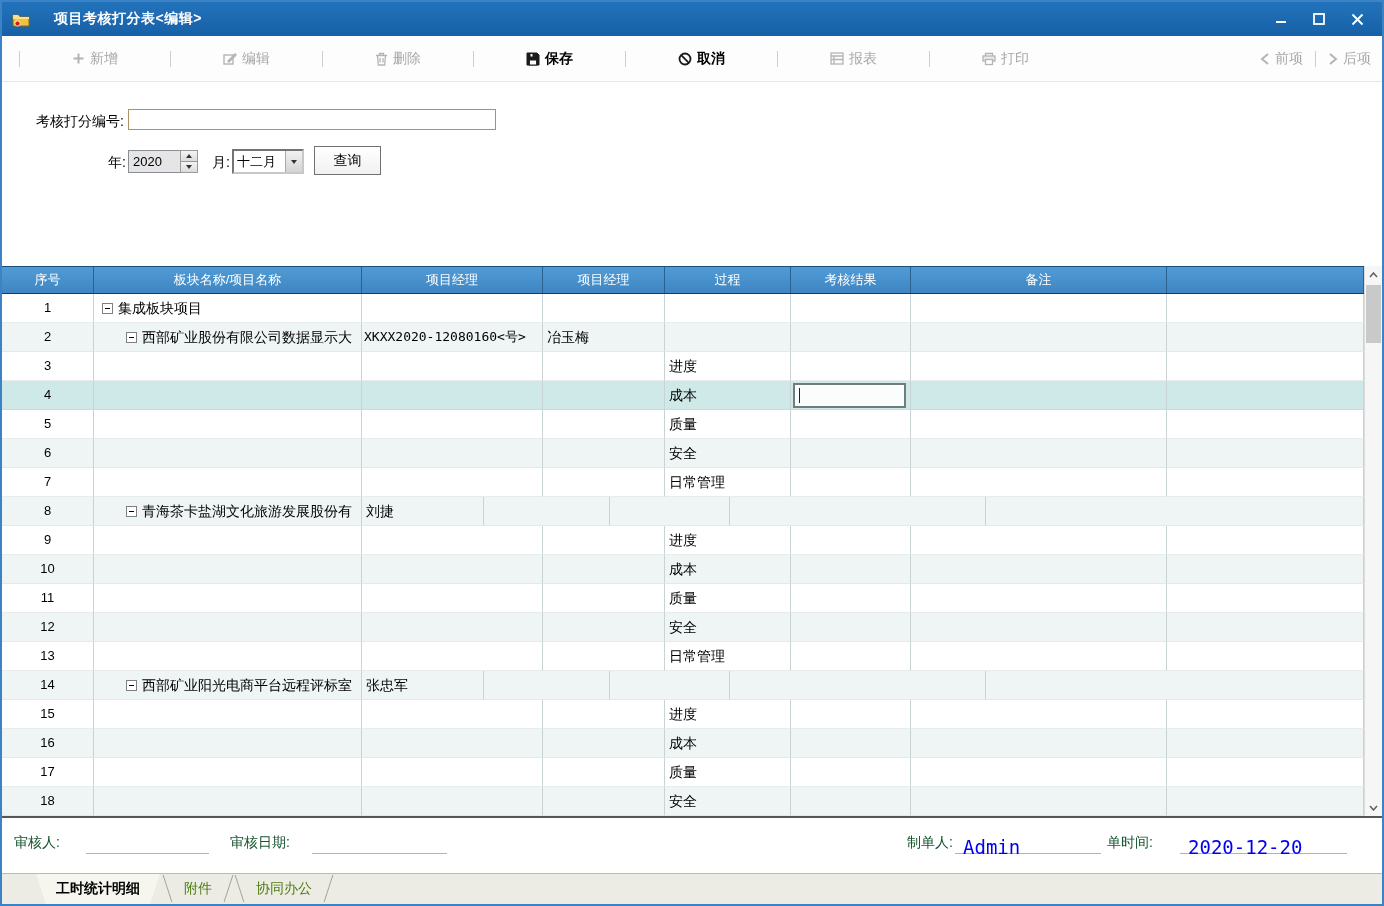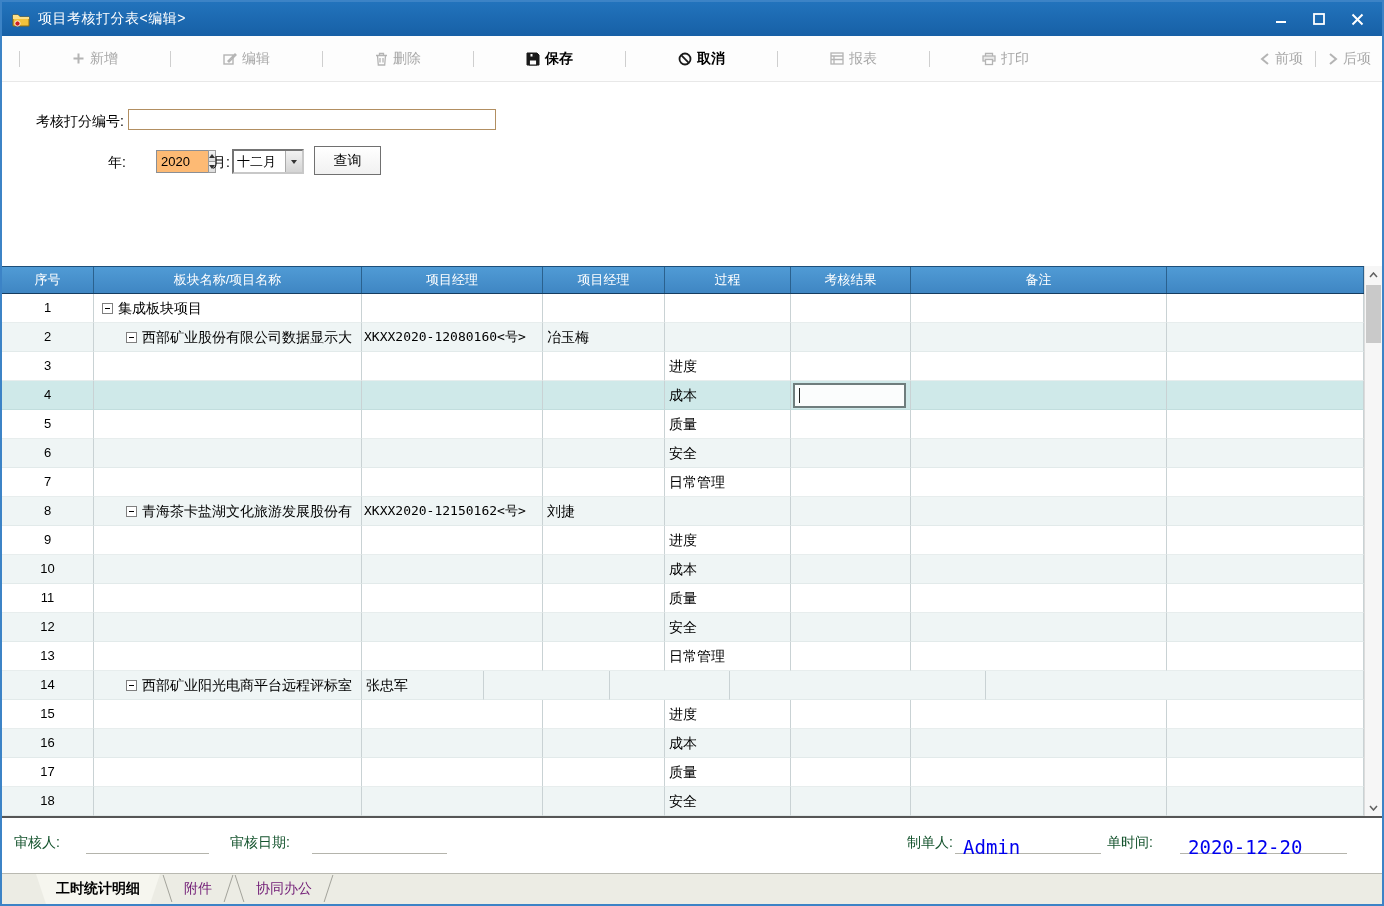--- a/index.html
+++ b/index.html
@@ -5,21 +5,21 @@
   * { margin:0; padding:0; box-sizing:border-box; }
   html,body { width:1384px; height:906px; background:#d0d0d0; }
   body { font-family:"Liberation Sans","DejaVu Sans",sans-serif; font-size:14px; color:#000; }
 
   .window { width:1384px; height:906px; border:2px solid #3c83c6; background:#fff;
             display:flex; flex-direction:column; overflow:hidden; }
 
   
   .titlebar { height:34px; flex:0 0 34px; background:linear-gradient(180deg,#2273bc 0%,#1760a6 100%);
               display:flex; align-items:center; padding:0 10px; color:#fff; }
-  .titlebar .title { margin-left:8px; font-size:14px; letter-spacing:.5px; }
+  .titlebar .title { margin-left:24px; font-size:14px; letter-spacing:.5px;font-weight:bold; }
   .win-controls { margin-left:auto; display:flex; align-items:center; gap:20px; padding-right:6px; }
   .win-btn { width:18px; height:18px; display:flex; align-items:center; justify-content:center; cursor:pointer; }
 
   
   .toolbar { height:46px; flex:0 0 46px; background:#fdfdfd; border-bottom:1px solid #e8e8e8;
              display:flex; align-items:center; padding:0 8px;gap:40px; }
   .tb-sep { width:1px; height:16px; background:#cfcfcf; margin:0 9px; flex:0 0 1px; }
   .tb-btn { display:flex; align-items:center; gap:5px; padding:2px 3px; cursor:pointer; white-space:nowrap; }
   .tb-btn.disabled { color:#a8a8a8; }
   .tb-btn.disabled svg { stroke:#b4b4b4; color:#b4b4b4; }
@@ -28,22 +28,22 @@
   .tb-right { margin-left:auto; display:flex; align-items:center; color:#a8a8a8; }
 
   
   .formarea { height:184px; flex:0 0 184px; position:relative; background:#fff; }
   .f-label { position:absolute; font-size:14px; color:#000; }
   .lbl-no { top:31px; left:12px; width:110px; text-align:right; }
   .inp-no { position:absolute; top:27px; left:126px; width:368px; height:21px;
             border:1px solid #b28f62; background:#fff; padding:0 3px; font-size:13px; outline:none; }
   .lbl-year { top:72px; left:94px; width:30px; text-align:right; }
   .spinner { position:absolute; top:68px; left:126px; width:70px; height:23px; display:flex; }
-  .spin-text { width:52px; height:100%; border:1px solid #8a8f96; border-right:none; background:#fdba74;
-               font-size:13px; padding:0 4px; outline:none;margin-left:28px; }
+  .spin-text { width:52px; height:100%; border:1px solid #8a8f96; border-right:none; background:#e5e5e5;
+               font-size:13px; padding:0 4px; outline:none; }
   .spin-btns { width:18px; display:flex; flex-direction:column; border:1px solid #9a9a9a; }
   .spin-btn { flex:1; background:linear-gradient(180deg,#f4f4f4,#dcdcdc); display:flex;
               align-items:center; justify-content:center; cursor:pointer; }
   .spin-btn + .spin-btn { border-top:1px solid #9a9a9a; }
   .arrow-up { width:0; height:0; border-left:3px solid transparent; border-right:3px solid transparent; border-bottom:4px solid #333; }
   .arrow-dn { width:0; height:0; border-left:3px solid transparent; border-right:3px solid transparent; border-top:4px solid #333; }
   .lbl-month { top:72px; left:200px; width:28px; text-align:right; }
   .combo { position:absolute; top:67px; left:230px; width:72px; height:25px;
            border:2px inset #c8c8c8; background:#fff; display:flex; cursor:pointer; }
   .combo-text { flex:1; font-size:13px; padding:2px 0 0 3px; white-space:nowrap; }
@@ -95,21 +95,21 @@
              font-family:"DejaVu Sans Mono","Liberation Mono",monospace; font-size:19px; color:#0000ee;
              padding:4px 0 0 8px; white-space:nowrap; }
   .l-reviewer { left:12px; } .f-reviewer { left:84px; width:123px; }
   .l-revdate { left:228px; } .f-revdate { left:310px; width:135px; }
   .l-creator { left:905px; } .f-creator { left:953px; width:146px; }
   .l-ctime { left:1105px; } .f-ctime { left:1178px; width:167px; }
 
   
   .tabstrip { height:31px; flex:0 0 31px; background:#ecece4; border-top:1px solid #b9b9b1;
               display:flex; align-items:stretch; padding-left:34px; }
-  .tab { position:relative; display:flex; align-items:center; padding:0 20px; color:#701a75;
+  .tab { position:relative; display:flex; align-items:center; padding:0 20px; color:#4d7c0f;
          font-size:14px; cursor:pointer; margin-right:4px; }
   .tab::before { content:''; position:absolute; top:1px; bottom:2px; left:3px; width:1px;
                  background:#a2a29a; transform:skewX(18deg); }
   .tab::after  { content:''; position:absolute; top:1px; bottom:2px; right:3px; width:1px;
                  background:#a2a29a; transform:skewX(-18deg); }
   .tab.active { color:#000; font-weight:bold; background:#f6f6ef;
                 clip-path:polygon(0 0,100% 0,calc(100% - 10px) 100%,10px 100%); }
   svg { display:block; }
 </style>
 </head>
@@ -359,21 +359,20 @@
             <div class="tcell c5 cell-result"></div>
             <div class="tcell c6 cell-remark"></div>
             <div class="tcell c7 cell-extra"></div>
           </div>
           <div class="trow even">
             <div class="tcell c0 cell-seq">8</div>
             <div class="tcell c1 cell-name indent2">
               <span class="tree-icon"></span>
               <span>青海茶卡盐湖文化旅游发展股份有</span>
             </div>
-            <div class="tcell c2 cell-number">XKXX2020-12150162&lt;号&gt;</div>
             <div class="tcell c3 cell-manager">刘捷</div>
             <div class="tcell c4 cell-process"></div>
             <div class="tcell c5 cell-result"></div>
             <div class="tcell c6 cell-remark"></div>
             <div class="tcell c7 cell-extra"></div>
           </div>
           <div class="trow odd">
             <div class="tcell c0 cell-seq">9</div>
             <div class="tcell c1 cell-name"></div>
             <div class="tcell c2 cell-number"></div>

